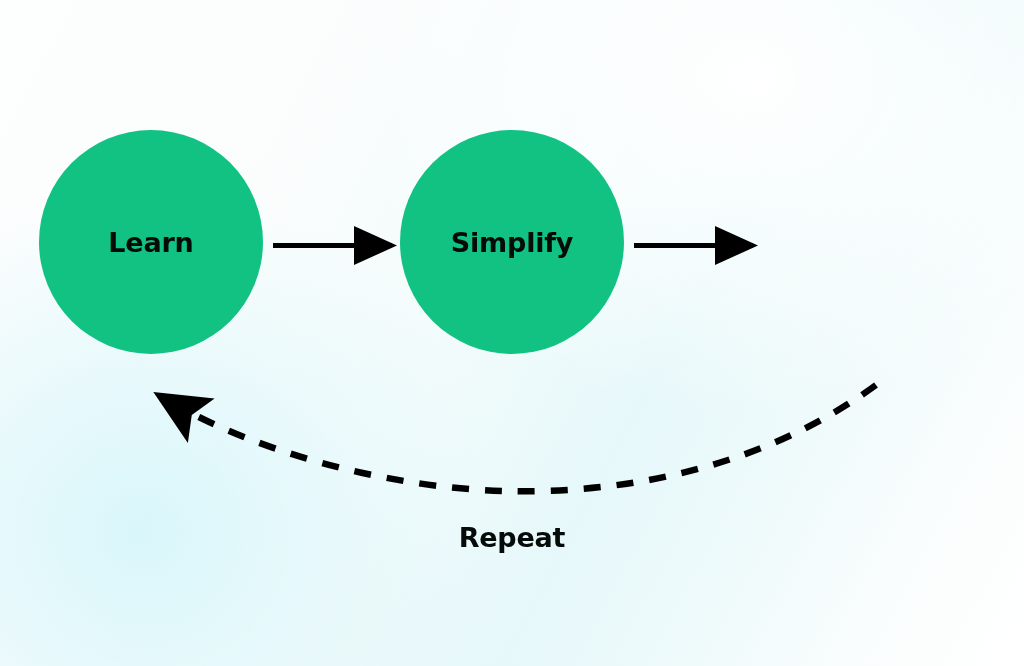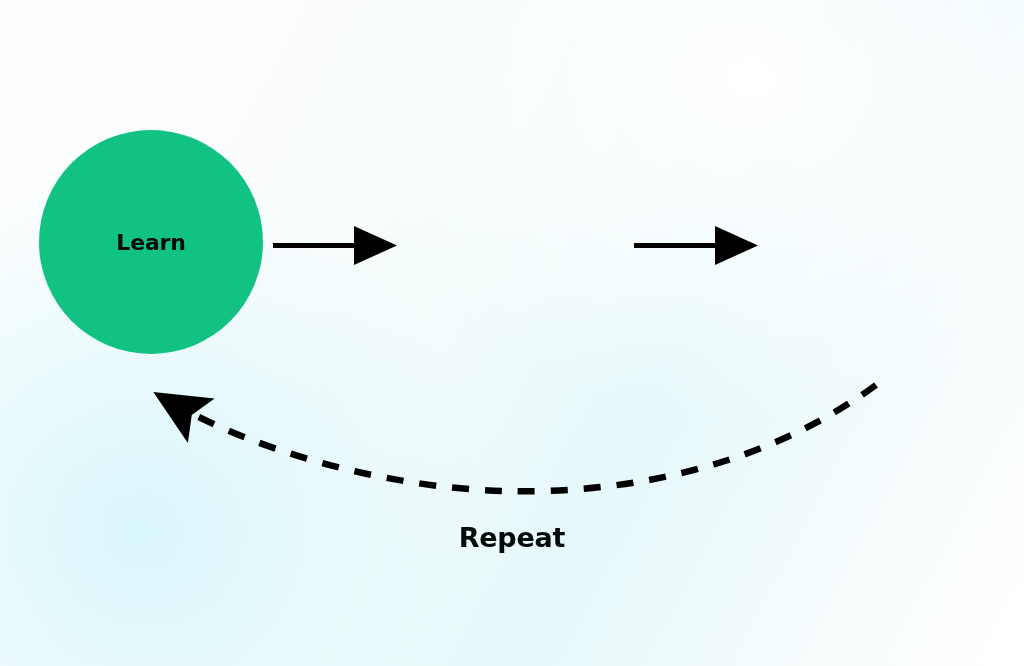--- a/index.html
+++ b/index.html
@@ -52,21 +52,21 @@
     position: absolute;
     border-radius: 50%;
     display: flex;
     align-items: center;
     justify-content: center;
     box-sizing: border-box;
   }
   .node-label {
     font-family: "DejaVu Sans", sans-serif;
     font-weight: bold;
-    font-size: 22px;
+    font-size: 27px;
     letter-spacing: -0.2px;
     color: #050b08;
     white-space: nowrap;
   }
 
   svg.overlay {
     position: absolute;
     left: 0;
     top: 0;
     width: 1024px;
@@ -92,20 +92,23 @@
 
 <div id="canvas">
 
   <div id="wash-left"></div>
   <div id="wash-top"></div>
 
   <div class="node" style="left:39px; top:130px; width:224px; height:224px; background:#12c283;">
     <span class="node-label">Learn</span>
   </div>
 
+  <div class="node" style="left:400px; top:130px; width:224px; height:224px; background:#12c283;">
+    <span class="node-label">Simplify</span>
+  </div>
 
 
   <svg class="overlay" viewBox="0 0 1024 666">
     <defs>
       <marker id="arrowSolid" markerWidth="9" markerHeight="9" refX="7.6" refY="4.5" orient="auto" markerUnits="strokeWidth">
         <path d="M0,0.6 L8.6,4.5 L0,8.4 Z" fill="#000000"></path>
       </marker>
       <marker id="arrowDashed" markerWidth="9" markerHeight="9" refX="7.4" refY="4.5" orient="auto" markerUnits="strokeWidth">
         <path d="M0,0.5 L8.6,4.5 L0,8.5 L1.7,4.5 Z" fill="#000000"></path>
       </marker>

